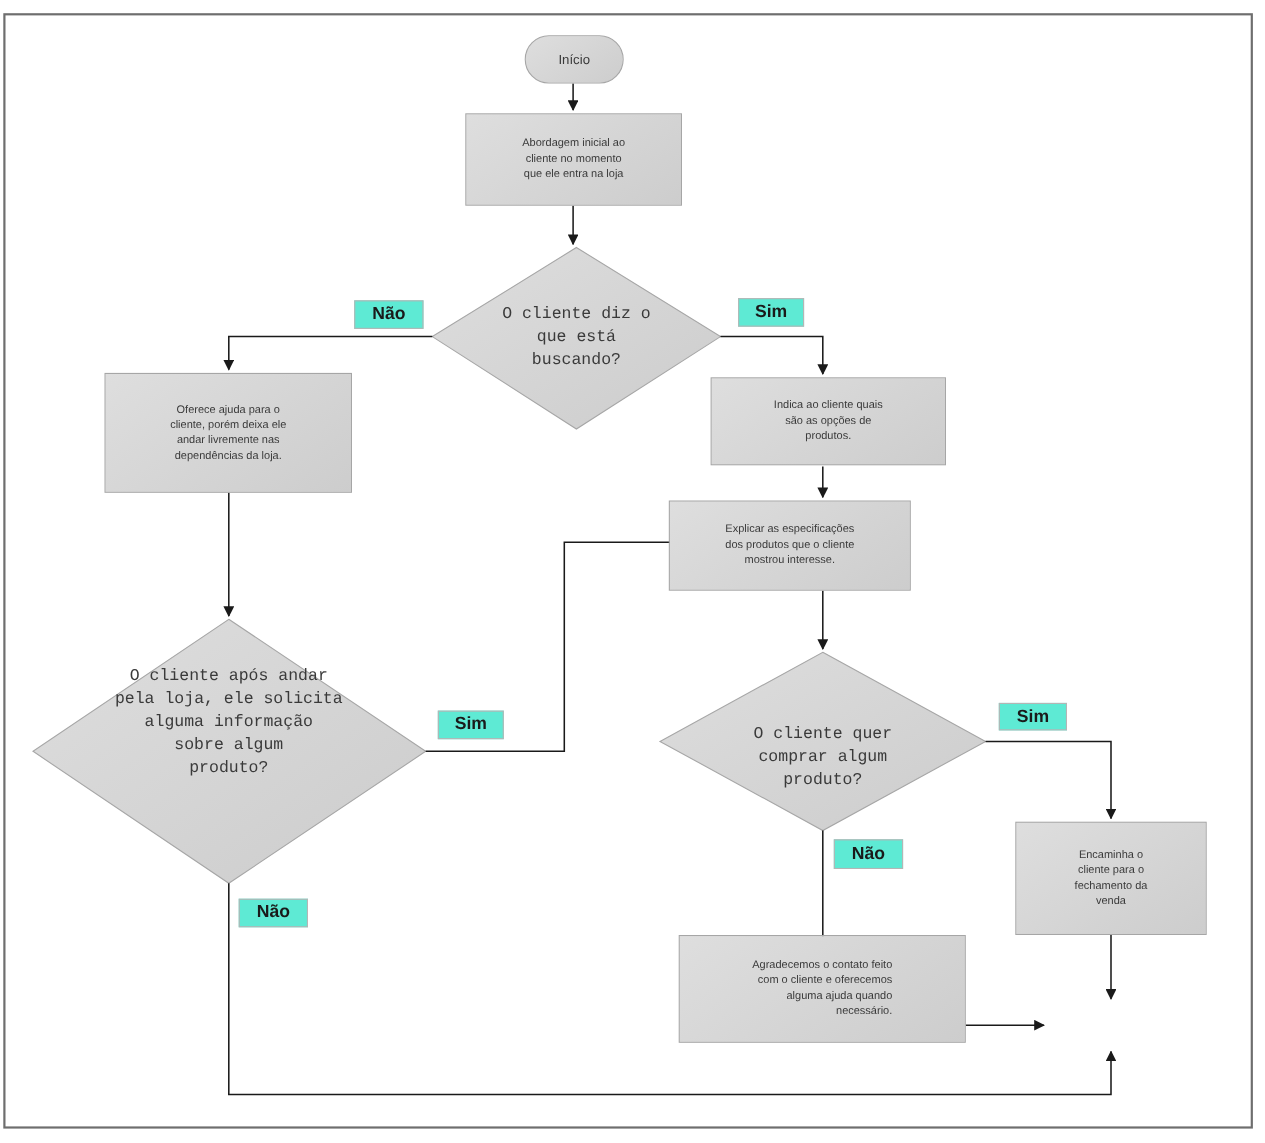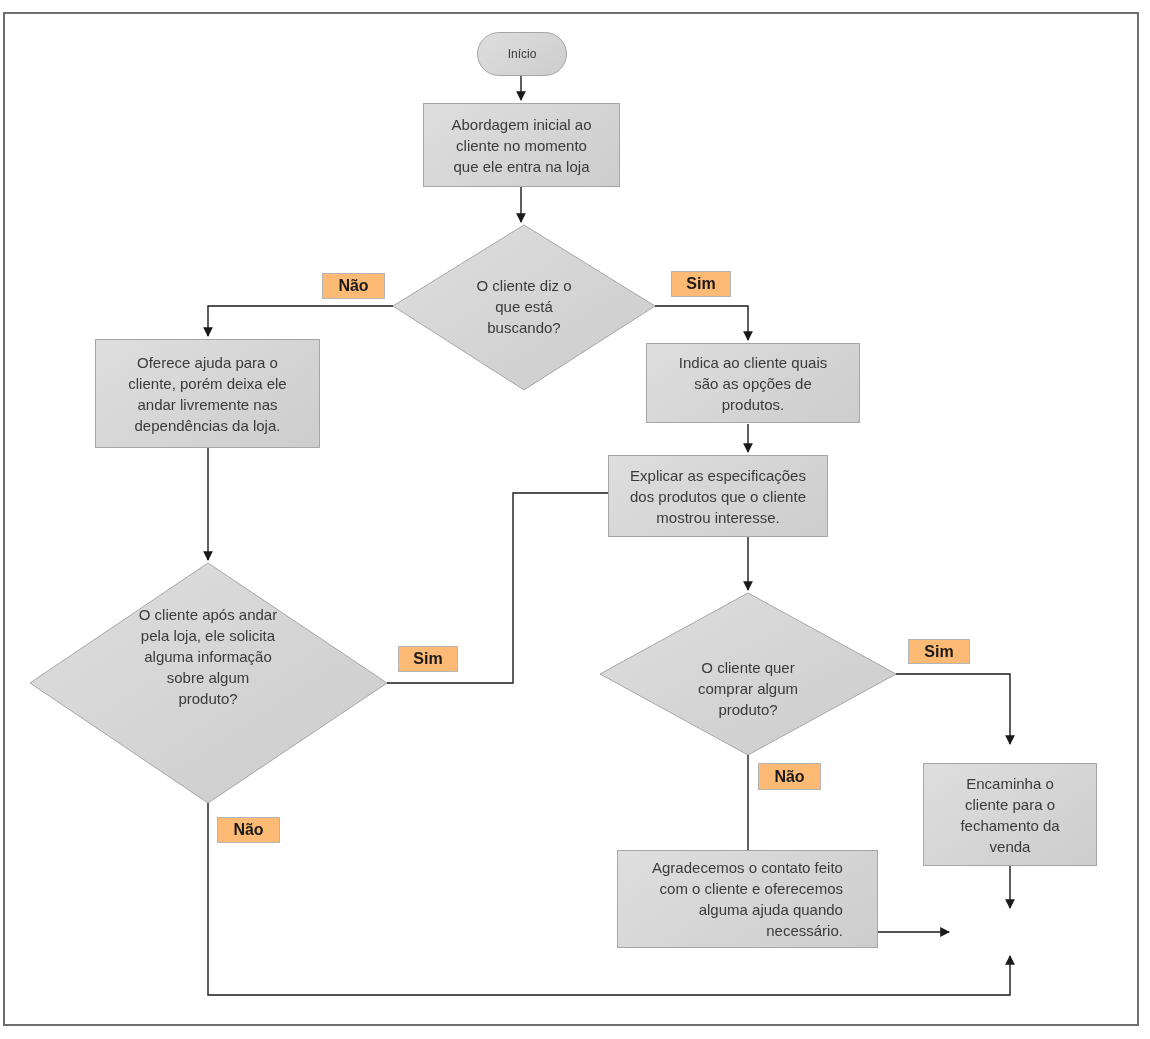--- a/index.html
+++ b/index.html
@@ -25,60 +25,61 @@
     width: 1150px; height: 1039px;
   }
   .node {
     position: absolute;
     box-sizing: border-box;
     display: flex;
     align-items: center;
     justify-content: center;
     text-align: center;
     color: #3a3a3a;
-    font-size: 15px;
+    font-size: 10px;
     line-height: 1.4;
     white-space: pre-line;
   }
   .shape {
     background: linear-gradient(145deg, #dedede 0%, #cdcdcd 100%);
     border: 1px solid #a6a6a6;
   }
   .stadium { border-radius: 22px; font-size: 12px; }
   .diamond-text {
     position: absolute;
     display: flex;
     align-items: center;
     justify-content: center;
     text-align: center;
     color: #3a3a3a;
     font-size: 15px;
     line-height: 1.4;
     white-space: pre-line;
     pointer-events: none;
+    font-family: Liberation Mono, monospace;
   }
   .edge-label {
     position: absolute;
     box-sizing: border-box;
-    background: #fdba74;
+    background: #5eead4;
     border: 1px solid #b5b5b5;
     display: flex;
     align-items: center;
     justify-content: center;
     font-size: 16px;
     font-weight: bold;
     color: #1a1a1a;
   }
   
   .n-start    { left: 477px; top: 32px;  width: 90px;  height: 44px; }
   .n-approach { left: 423px; top: 103px; width: 197px; height: 84px; }
   .n-offer    { left: 95px;  top: 339px; width: 225px; height: 109px; }
   .n-indicate { left: 646px; top: 343px; width: 214px; height: 80px; }
   .n-explain  { left: 608px; top: 455px; width: 220px; height: 82px; }
-  .n-forward  { left: 923px; top: 747px; width: 174px; height: 103px; margin-top: 16px; }
+  .n-forward  { left: 923px; top: 747px; width: 174px; height: 103px; }
   .n-thanks   { left: 617px; top: 850px; width: 261px; height: 98px; text-align: right; }
   .n-end      { left: 952px; top: 911px; width: 118px; height: 42px; border-radius: 21px; }
   .t-d1 { left: 414px; top: 250px; width: 220px; height: 112px; }
   .t-d2 { left: 78px;  top: 577px; width: 260px; height: 158px; }
   .t-d3 { left: 638px; top: 636px; width: 220px; height: 105px; }
   .l-d1-no  { left: 322px; top: 273px; width: 63px; height: 26px; }
   .l-d1-yes { left: 671px; top: 271px; width: 60px; height: 26px; }
   .l-d2-yes { left: 398px; top: 646px; width: 60px; height: 26px; }
   .l-d2-no  { left: 217px; top: 817px; width: 63px; height: 26px; }
   .l-d3-yes { left: 908px; top: 639px; width: 62px; height: 25px; }

